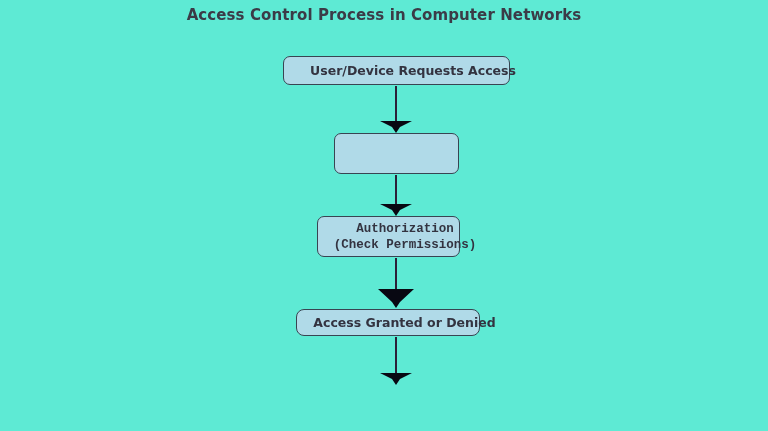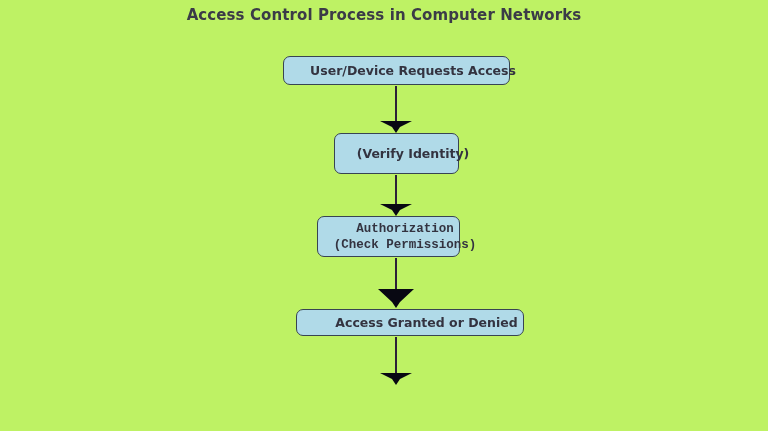--- a/index.html
+++ b/index.html
@@ -12,21 +12,21 @@
     height: 431px;
     overflow: hidden;
     background: #dda4e4;
     font-family: "DejaVu Sans", "Liberation Sans", sans-serif;
   }
 
   #canvas {
     position: relative;
     width: 768px;
     height: 431px;
-    background: #bef264;
+    background: #5eead4;
   }
 
   
   #diagram-title {
     position: absolute;
     left: 0;
     top: 6px;
     width: 768px;
     text-align: center;
     font-size: 15px;
@@ -55,21 +55,21 @@
     white-space: nowrap;
   }
   .node .line {
     display: block;
     margin-left: 33px;
   }
 
   #node-request   { left: 283px; top:  56px; width: 227px; height: 29px; }
   #node-authn     { left: 334px; top: 133px; width: 125px; height: 41px; }
   #node-authz     { left: 317px; top: 216px; width: 143px; height: 41px; font-family: Liberation Mono, monospace; }
-  #node-decision  { left: 296px; top: 309px; width: 228px; height: 27px; }
+  #node-decision  { left: 296px; top: 309px; width: 184px; height: 27px; border-radius: 8px; }
   #node-logging   { left: 318px; top: 385px; width: 158px; height: 41px; }
 
   
   .edge {
     position: absolute;
     left: 0;
     top: 0;
     width: 768px;
     height: 431px;
     pointer-events: none;
@@ -112,21 +112,20 @@
       <line class="edge-line" x1="396" y1="337" x2="396" y2="380"></line>
       <path class="arrow-head" d="M 380 373 L 412 373 L 400 379 L 396 385 L 392 379 Z"></path>
     </g>
   </svg>
 
   <div class="node" id="node-request">
     <span class="line">User/Device Requests Access</span>
   </div>
 
   <div class="node" id="node-authn">
-    <span class="line">(Verify Identity)</span>
   </div>
 
   <div class="node" id="node-authz">
     <span class="line">Authorization</span>
     <span class="line">(Check Permissions)</span>
   </div>
 
   <div class="node" id="node-decision">
     <span class="line">Access Granted or Denied</span>
   </div>

